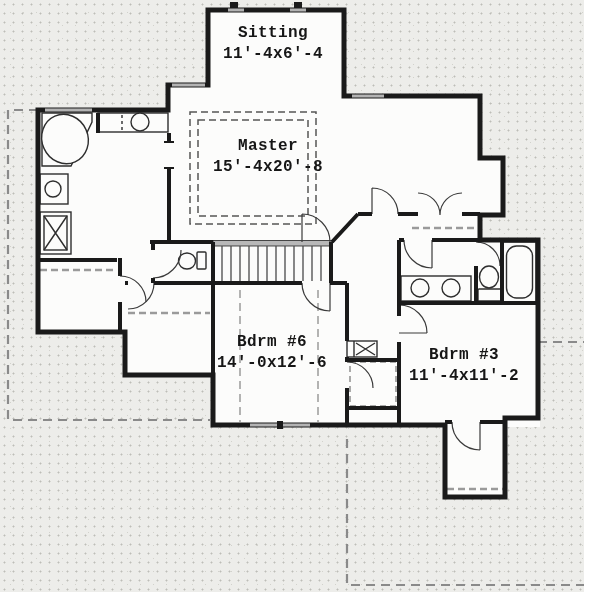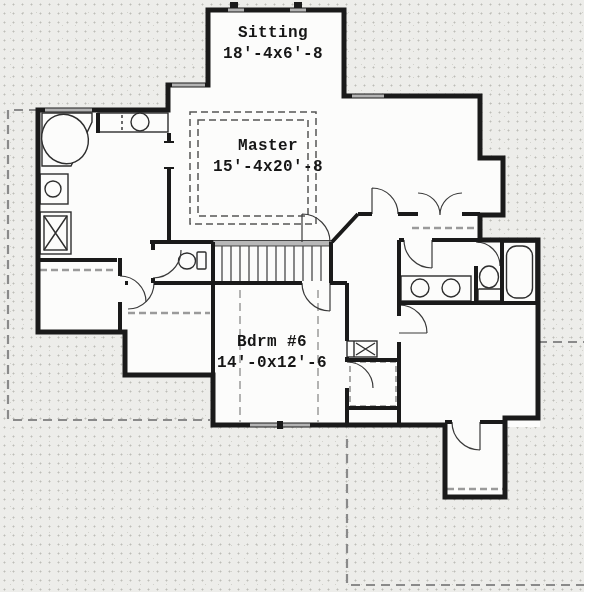--- a/index.html
+++ b/index.html
@@ -168,24 +168,28 @@
     </g>
     <g fill="#1a1a1a">
       <rect x="230" y="2" width="8" height="6"></rect>
       <rect x="294" y="2" width="8" height="6"></rect>
       <rect x="277" y="421" width="6" height="8"></rect>
     </g>
   </svg>
 
   <div class="lbl" style="left:273px;top:23px">
     <div>Sitting</div>
-    <div>18'-4x6'-8</div>
+    <div>11'-4x6'-4</div>
   </div>
   <div class="lbl" style="left:268px;top:136px">
     <div>Master</div>
     <div>15'-4x20'-8</div>
   </div>
   <div class="lbl" style="left:272px;top:332px">
     <div>Bdrm #6</div>
     <div>14'-0x12'-6</div>
   </div>
+  <div class="lbl" style="left:464px;top:345px">
+    <div>Bdrm #3</div>
+    <div>11'-4x11'-2</div>
+  </div>
 
 </div>
 
 </body></html>

